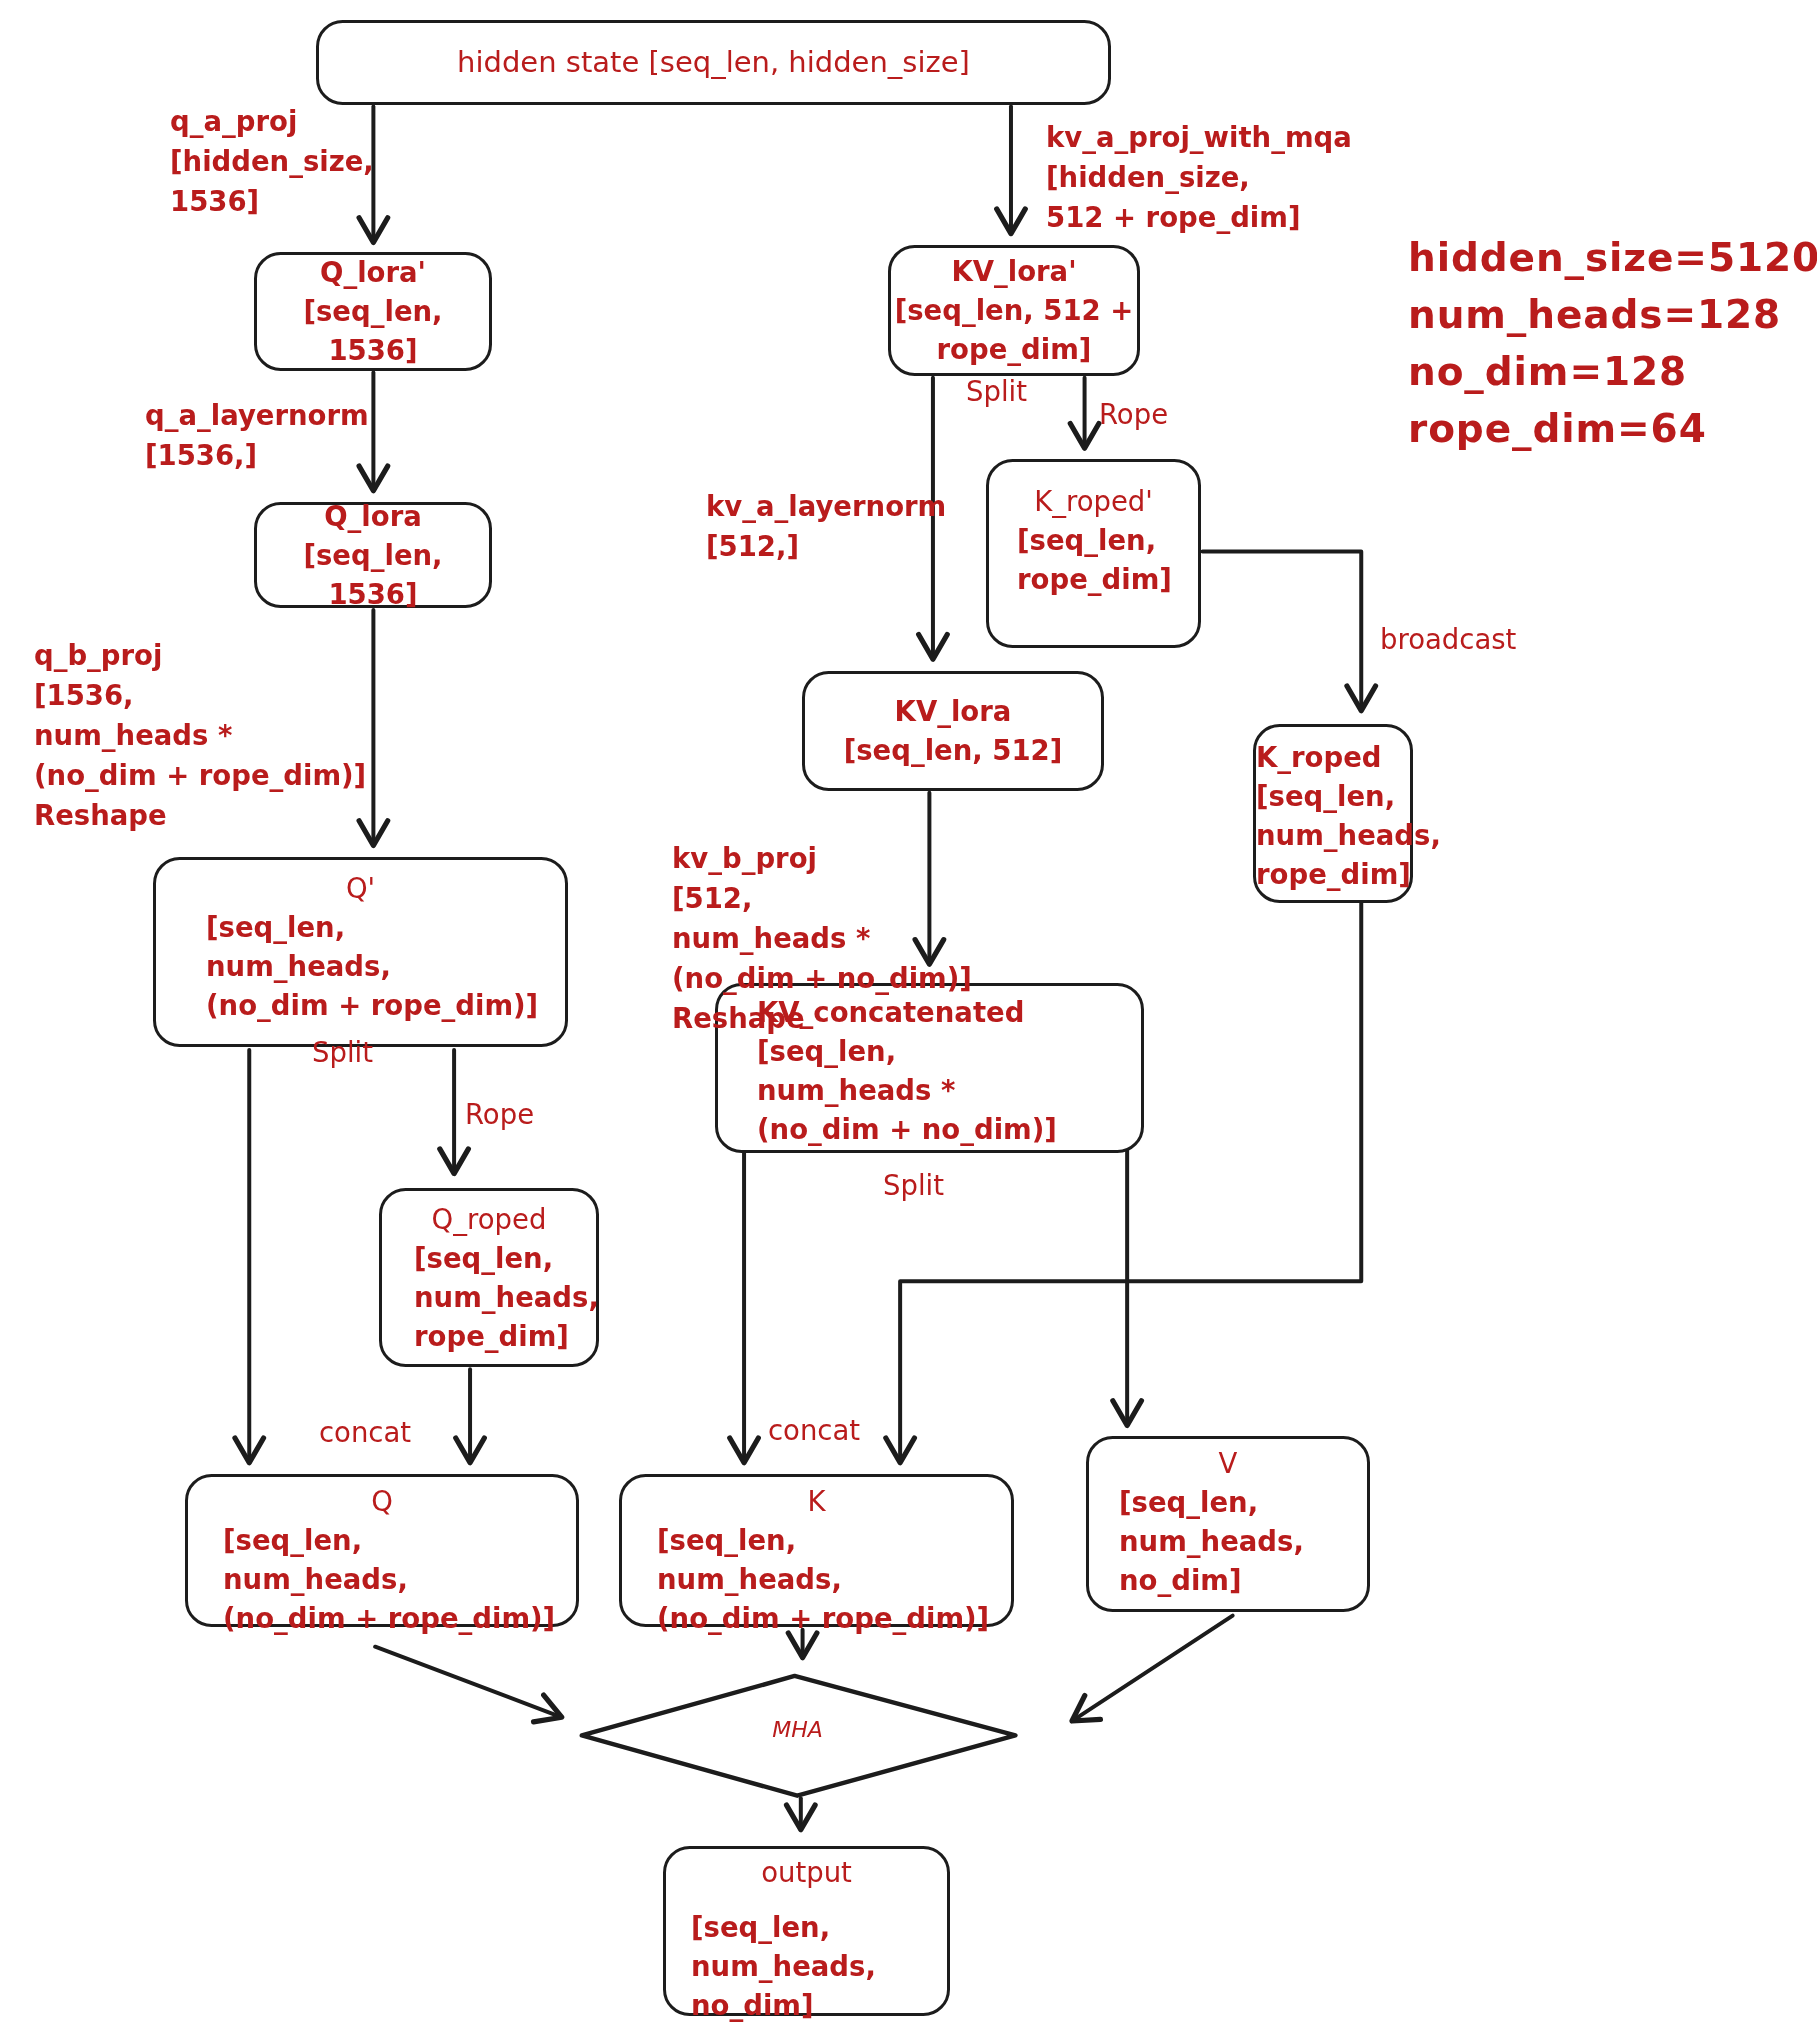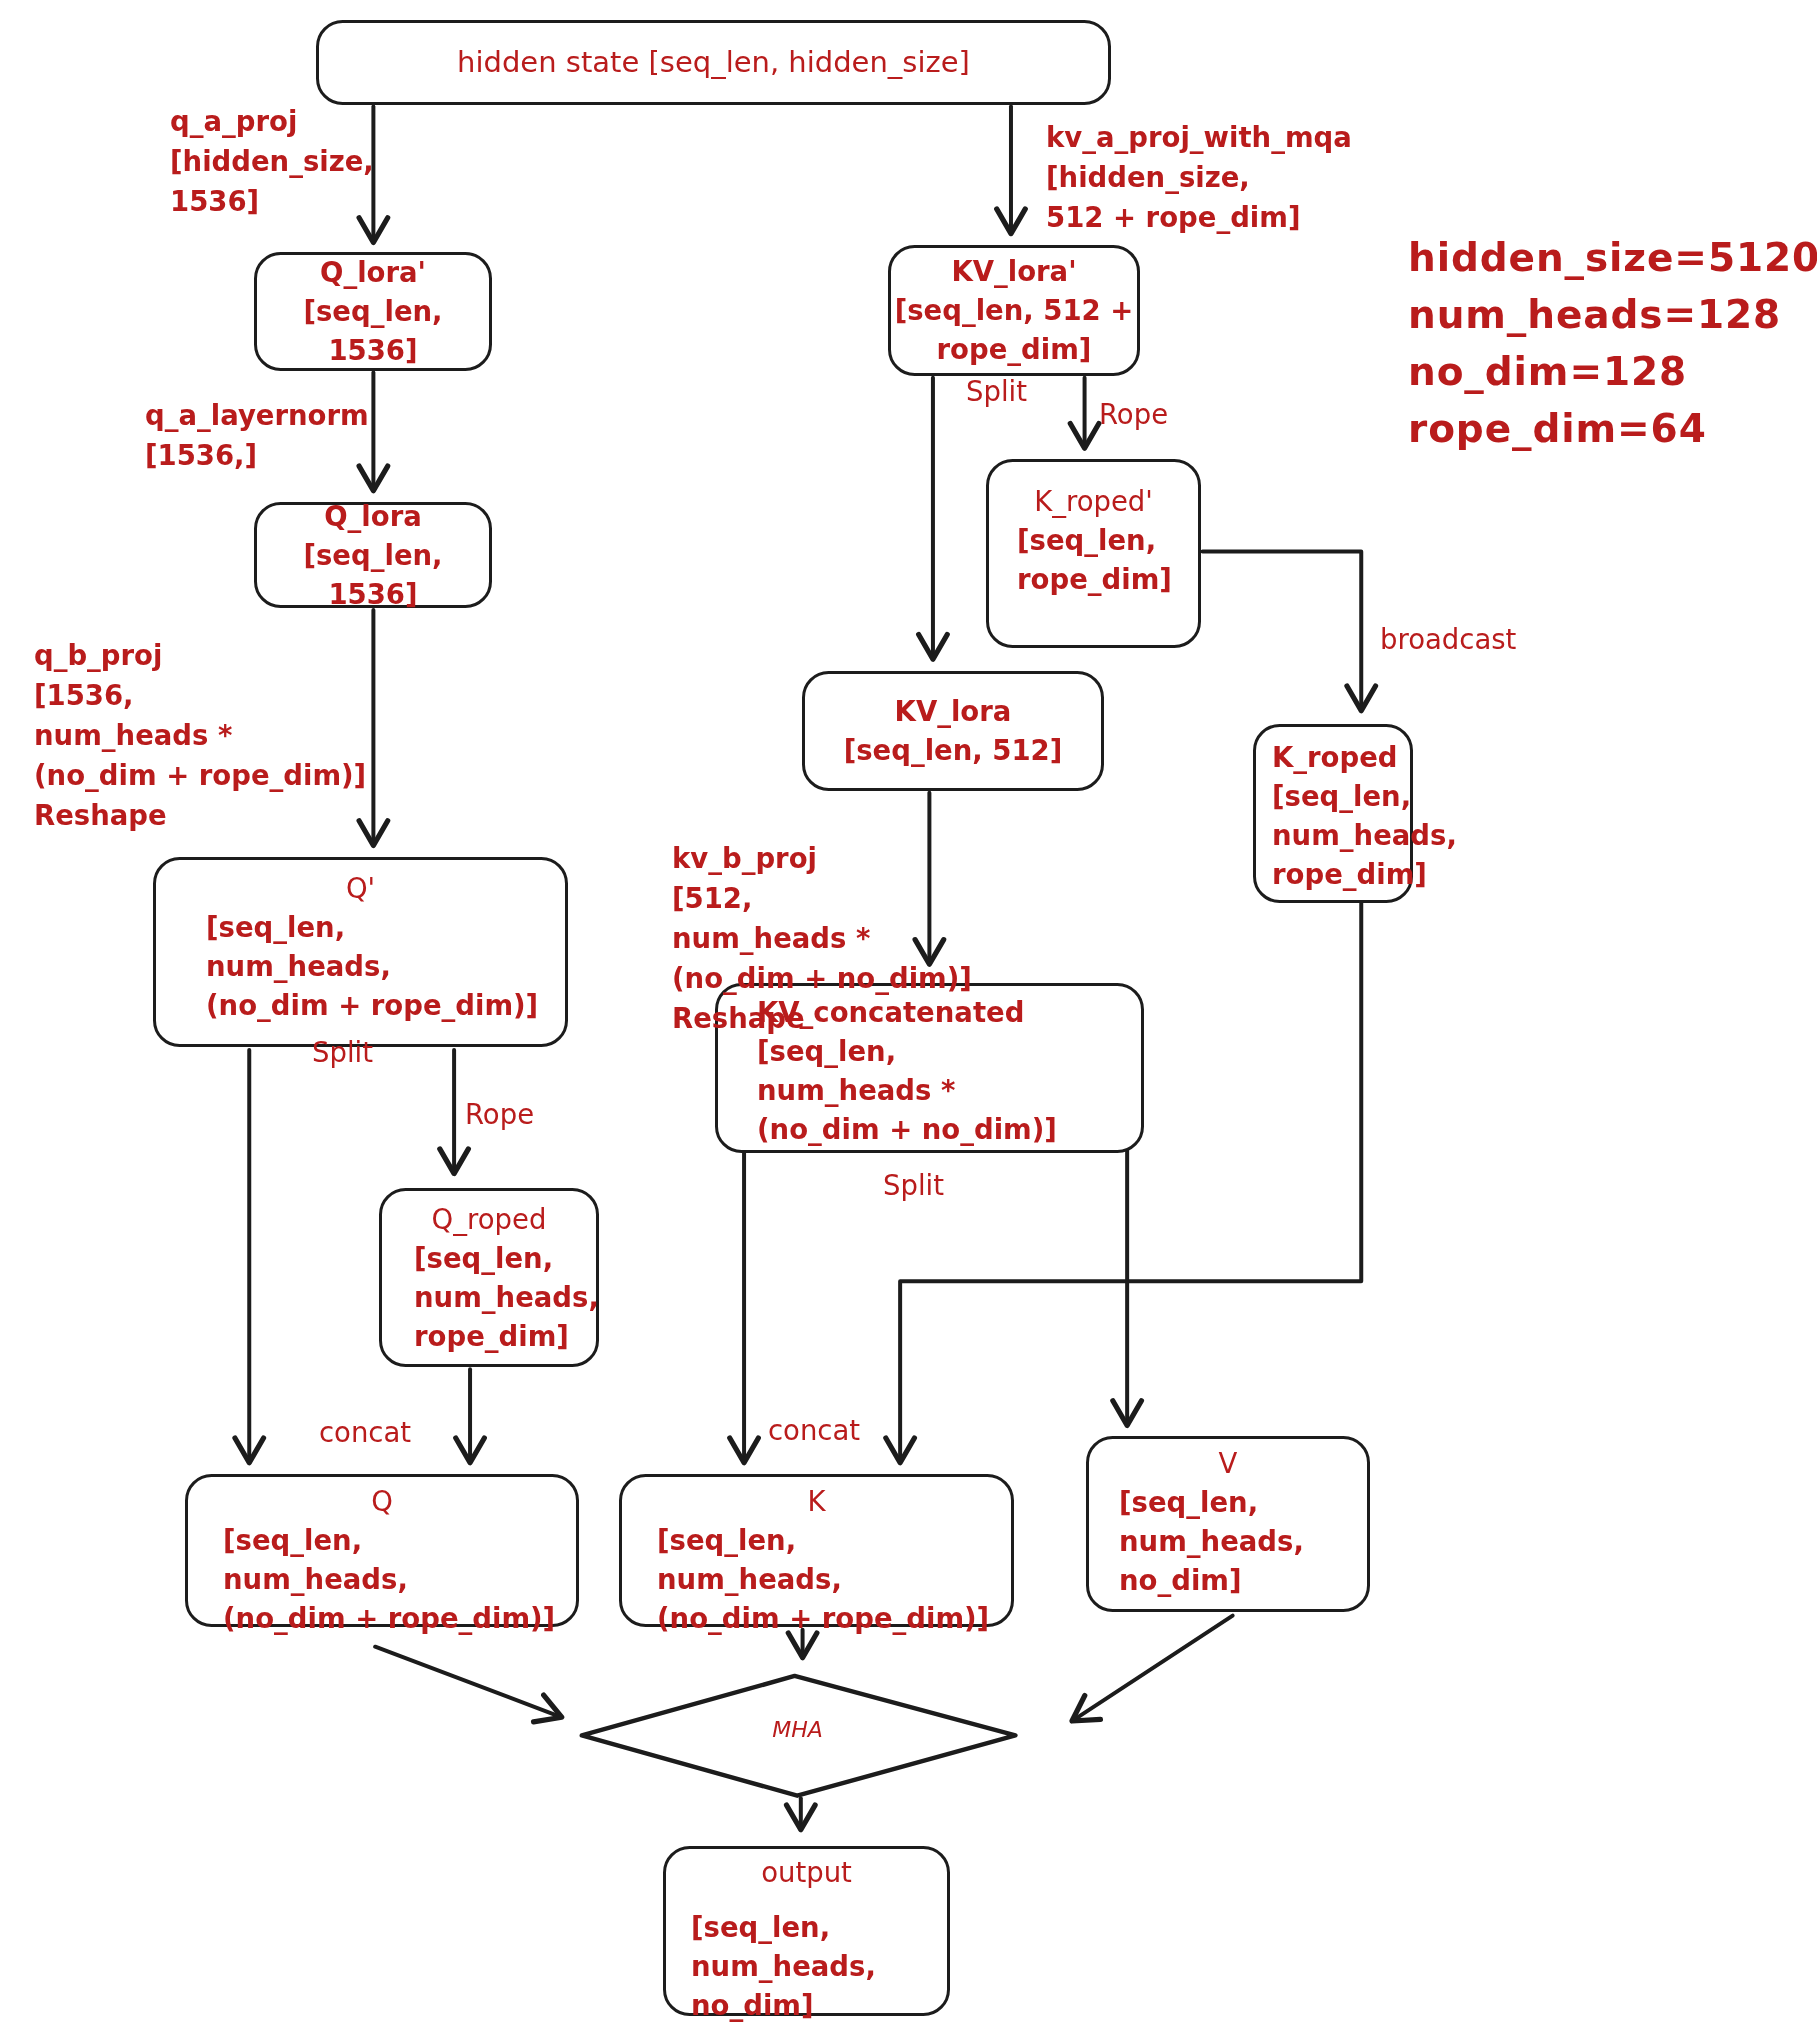--- a/index.html
+++ b/index.html
@@ -134,21 +134,21 @@
     <div class="node-body lines" style="padding-left:28px;">[seq_len,
 rope_dim]</div>
   </div>
 
   <div class="node center-all" style="left:802px;top:671px;width:302px;height:120px;">
     <div class="lines">KV_lora
 [seq_len, 512]</div>
   </div>
 
   <div class="node" style="left:1253px;top:724px;width:160px;height:179px;">
-    <div class="node-body lines" style="padding-left:16px;padding-top:10.6px;">K_roped
+    <div class="node-body lines" style="padding-left:0;padding-top:10.6px;">K_roped
 [seq_len,
 num_heads,
 rope_dim]</div>
   </div>
 
   <div class="node" style="left:715px;top:975px;width:429px;height:170px;margin-top:8px;">
     <div class="node-body lines" style="padding-left:39px;padding-top:7px;">KV_concatenated
 [seq_len,
 num_heads *
 (no_dim + no_dim)]</div>
@@ -183,20 +183,22 @@
   <div class="lbl lines" style="left:1046px;top:117px;">kv_a_proj_with_mqa
 [hidden_size,
 512 + rope_dim]</div>
   <div class="lbl lines" style="left:145px;top:395px;">q_a_layernorm
 [1536,]</div>
   <div class="lbl lines" style="left:34px;top:635px;">q_b_proj
 [1536,
 num_heads *
 (no_dim + rope_dim)]
 Reshape</div>
+  <div class="lbl lines" style="left:706px;top:486px;">kv_a_layernorm
+[512,]</div>
   <div class="lbl lines" style="left:672px;top:838px;">kv_b_proj
 [512,
 num_heads *
 (no_dim + no_dim)]
 Reshape</div>
   <div class="lbl" style="left:966px;top:371px;">Split</div>
   <div class="lbl" style="left:1099px;top:394px;">Rope</div>
   <div class="lbl" style="left:1380px;top:619px;">broadcast</div>
   <div class="lbl" style="left:312px;top:1032px;">Split</div>
   <div class="lbl" style="left:465px;top:1094px;">Rope</div>

